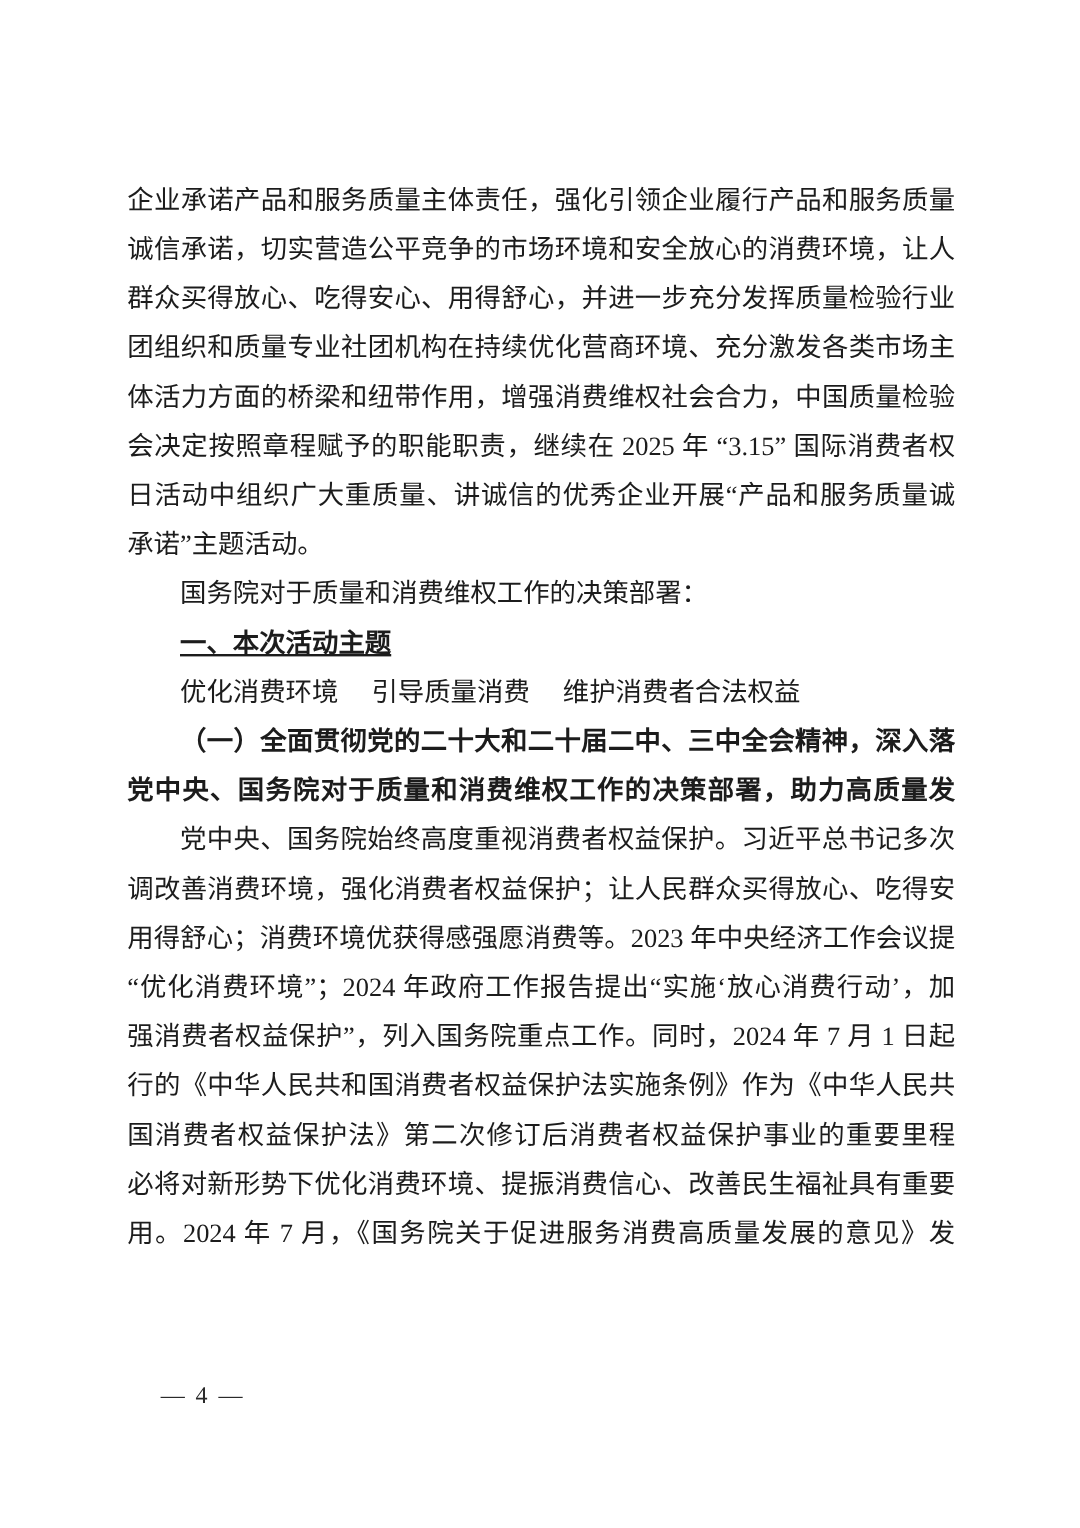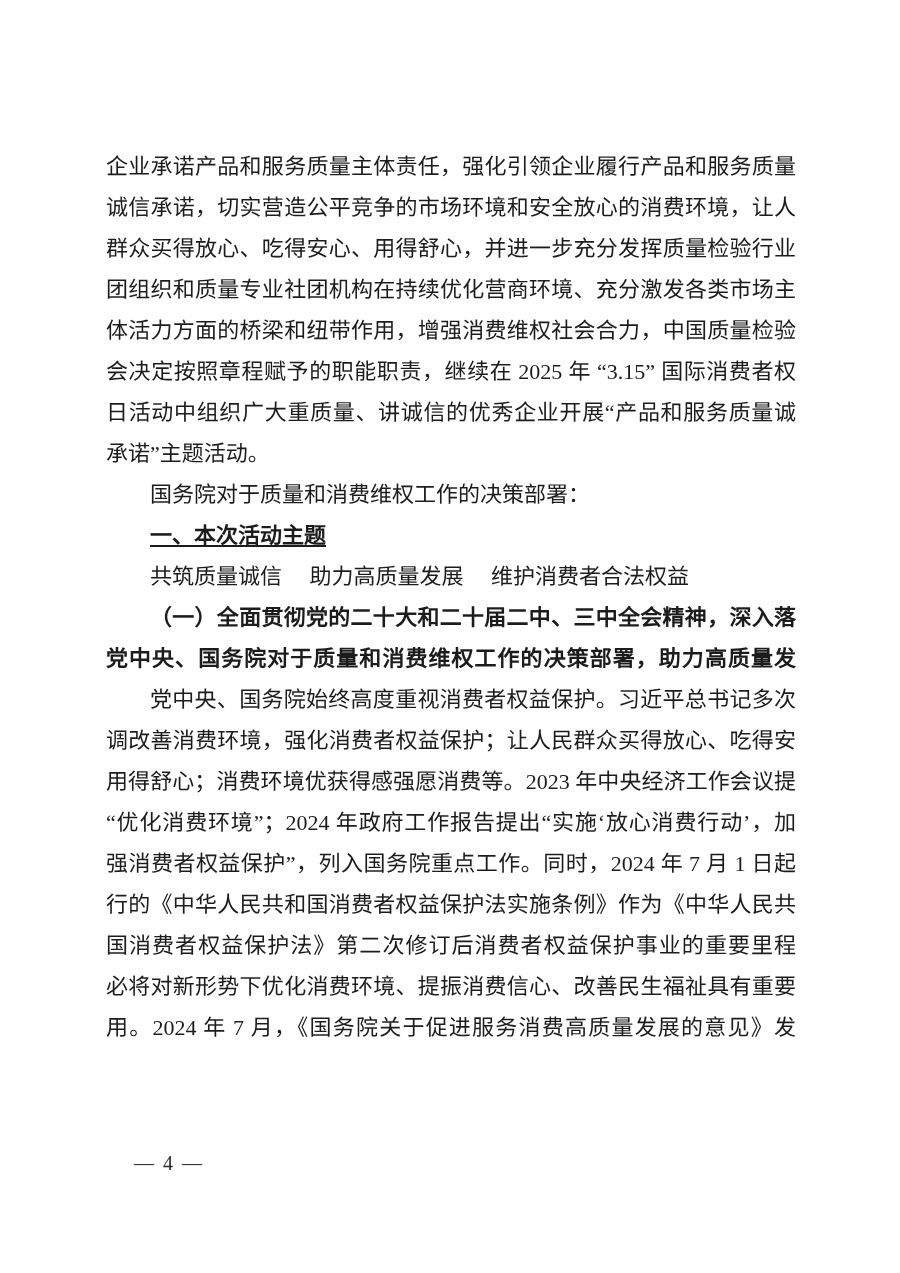--- a/index.html
+++ b/index.html
@@ -63,21 +63,21 @@
       <div class="line body fill">企业承诺产品和服务质量主体责任，强化引领企业履行产品和服务质量</div>
       <div class="line body fill">诚信承诺，切实营造公平竞争的市场环境和安全放心的消费环境，让人民</div>
       <div class="line body fill">群众买得放心、吃得安心、用得舒心，并进一步充分发挥质量检验行业社</div>
       <div class="line body fill">团组织和质量专业社团机构在持续优化营商环境、充分激发各类市场主</div>
       <div class="line body fill">体活力方面的桥梁和纽带作用，增强消费维权社会合力，中国质量检验协</div>
       <div class="line body fill">会决定按照章程赋予的职能职责，继续在 2025 年 “3.15” 国际消费者权益</div>
       <div class="line body fill">日活动中组织广大重质量、讲诚信的优秀企业开展“产品和服务质量诚信</div>
       <div class="line body">承诺”主题活动。</div>
       <div class="line body indent">国务院对于质量和消费维权工作的决策部署：</div>
       <div class="line heading indent">一、本次活动主题</div>
-      <div class="line body indent">共筑质量诚信　 助力高质量发展　 维护消费者合法权益</div>
+      <div class="line body indent">优化消费环境　 引导质量消费　 维护消费者合法权益</div>
       <div class="line emphasis indent fill">（一）全面贯彻党的二十大和二十届二中、三中全会精神，深入落实</div>
       <div class="line emphasis fill">党中央、国务院对于质量和消费维权工作的决策部署，助力高质量发展，</div>
       <div class="line body indent fill">党中央、国务院始终高度重视消费者权益保护。习近平总书记多次强</div>
       <div class="line body fill">调改善消费环境，强化消费者权益保护；让人民群众买得放心、吃得安心、</div>
       <div class="line body fill">用得舒心；消费环境优获得感强愿消费等。2023 年中央经济工作会议提出</div>
       <div class="line body fill">“优化消费环境”；2024 年政府工作报告提出“实施‘放心消费行动’，加</div>
       <div class="line body fill">强消费者权益保护”，列入国务院重点工作。同时，2024 年 7 月 1 日起施</div>
       <div class="line body fill">行的《中华人民共和国消费者权益保护法实施条例》作为《中华人民共和</div>
       <div class="line body fill">国消费者权益保护法》第二次修订后消费者权益保护事业的重要里程碑，</div>
       <div class="line body fill">必将对新形势下优化消费环境、提振消费信心、改善民生福祉具有重要作</div>

